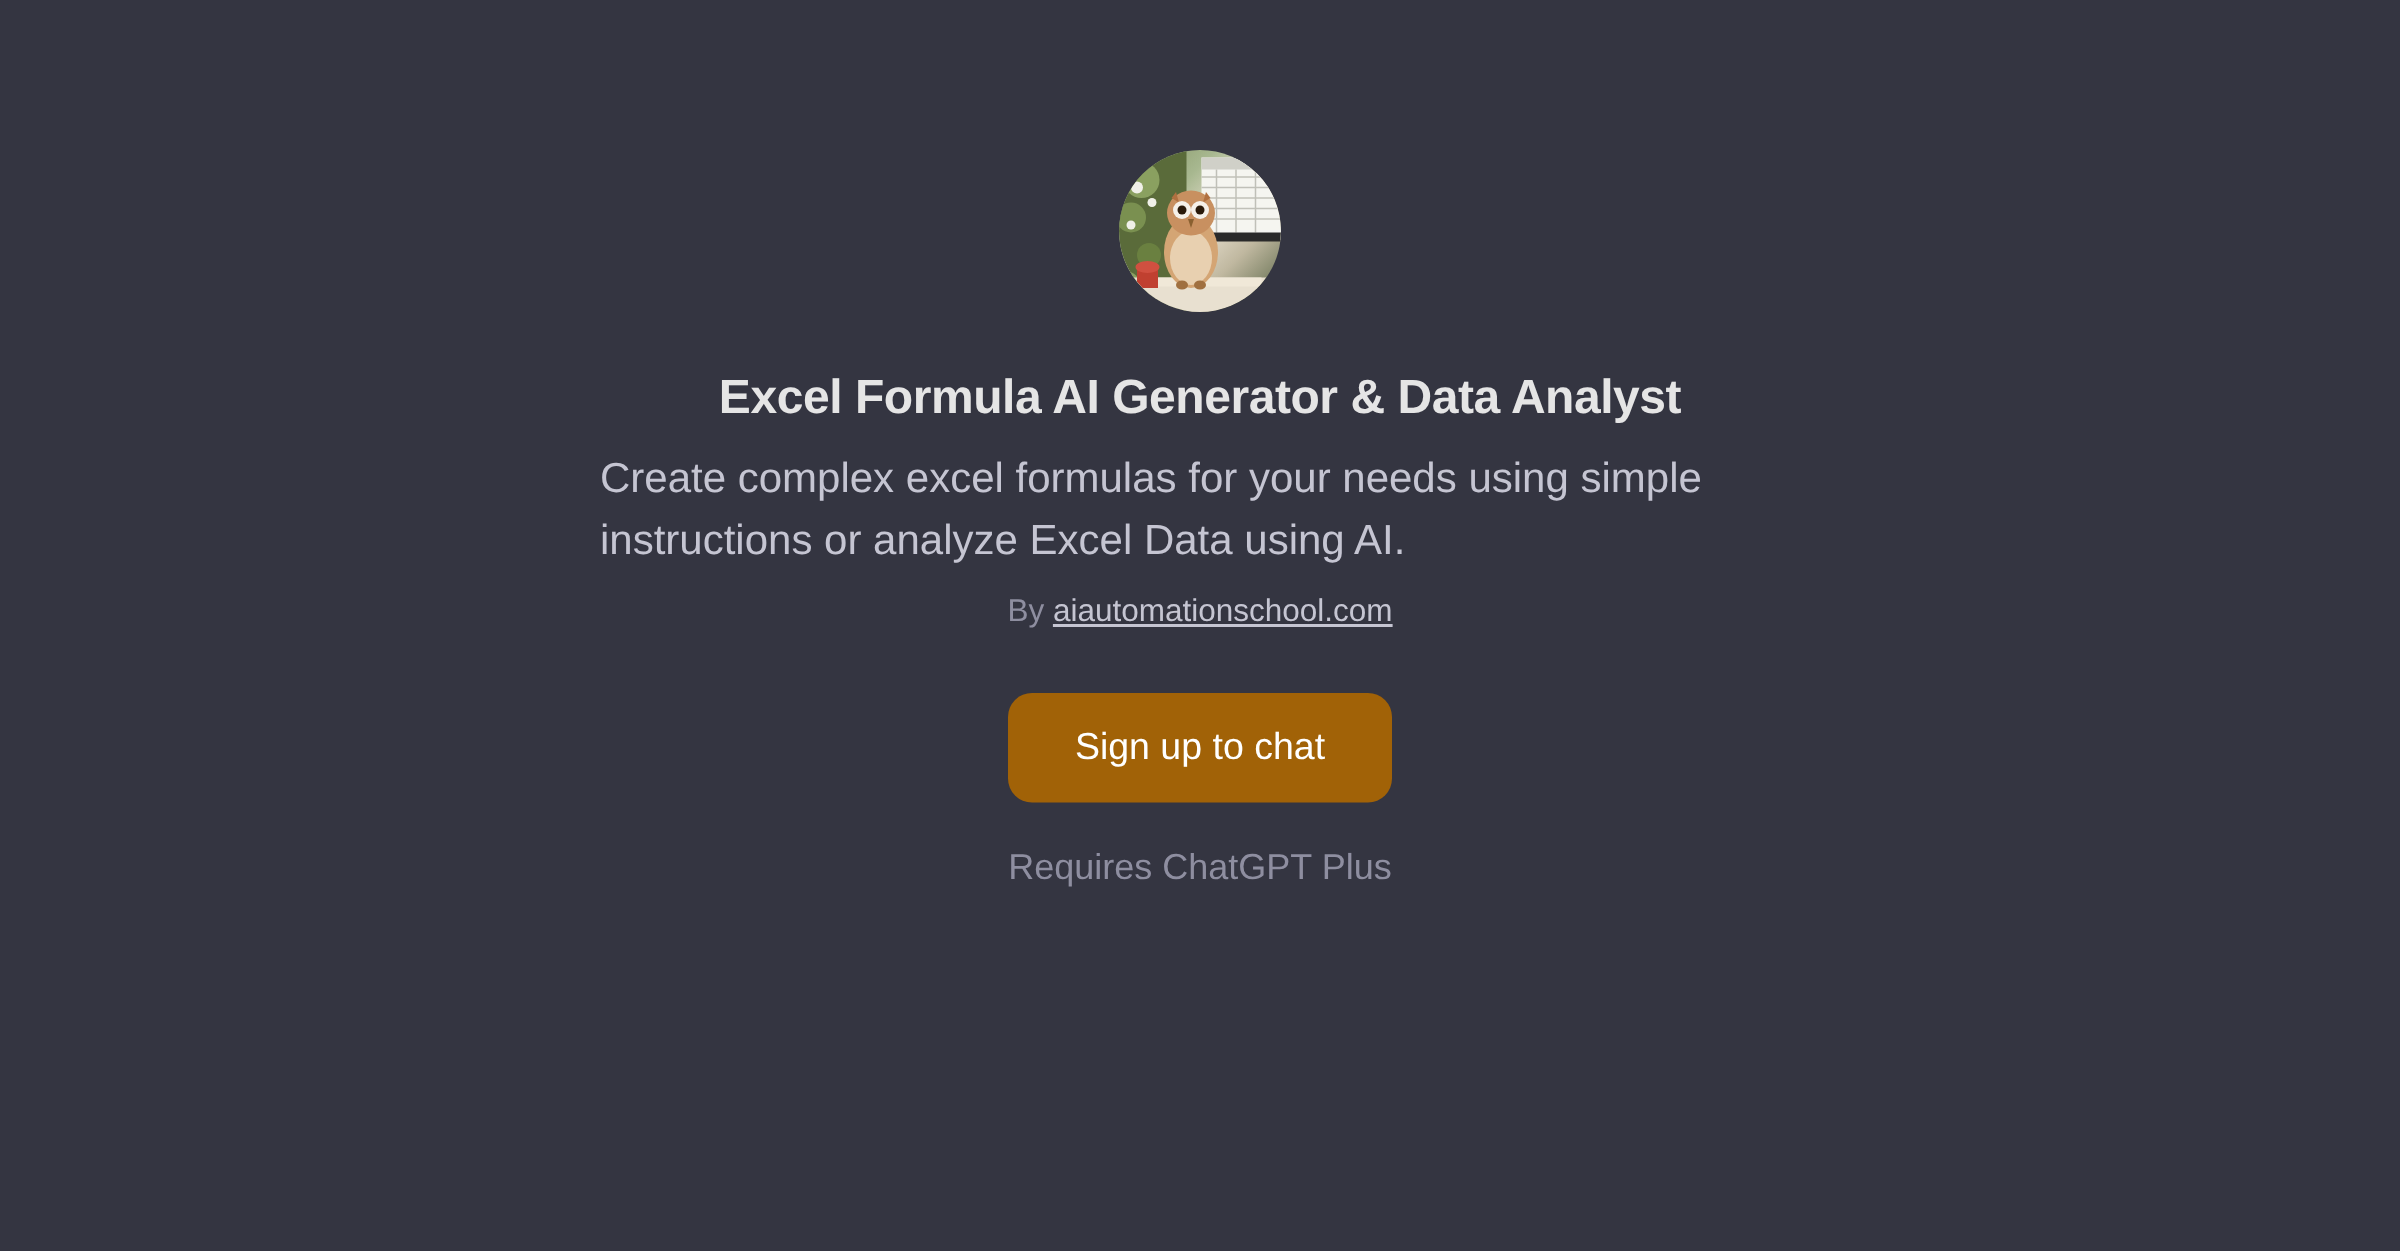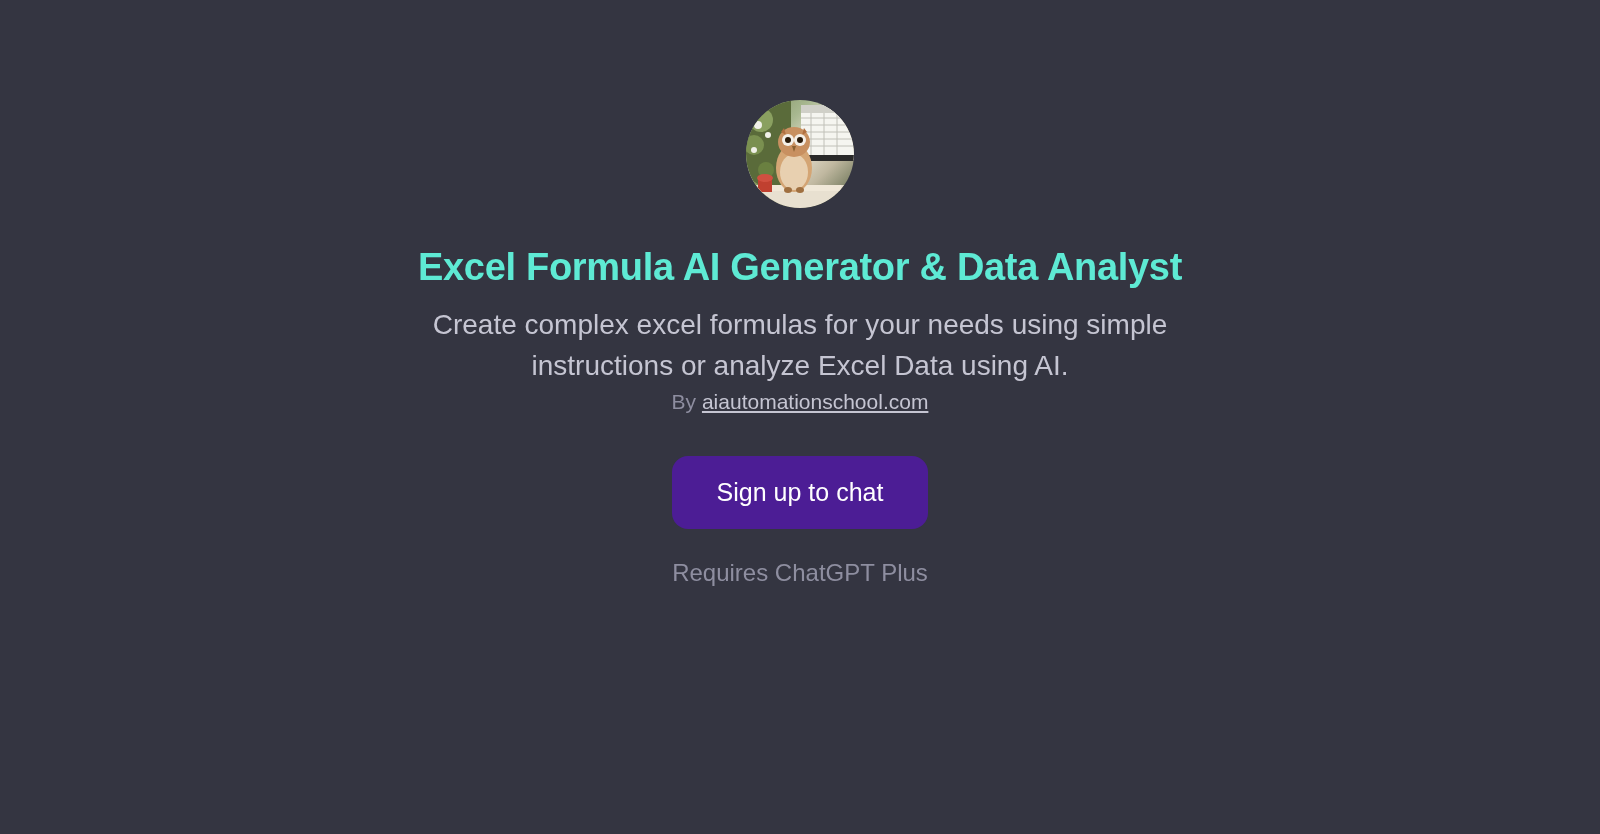--- a/index.html
+++ b/index.html
@@ -29,53 +29,52 @@
       position: relative;
       background: linear-gradient(135deg, #7a8b5a 0%, #a8b890 30%, #e8e0d0 50%, #c0b8a0 70%, #4a5a3a 100%);
     }
     
     .avatar svg {
       width: 100%;
       height: 100%;
     }
     
     .title {
-      color: #5eead4;
-      font-size: 38px;
+      color: #e5e5e5;
+      font-size: 32px;
       font-weight: 600;
       margin-bottom: 16px;
       text-align: center;
       letter-spacing: -0.3px;
     }
     
     .description {
       color: #c5c5d2;
       font-size: 28px;
       font-weight: 400;
-      text-align: center;
       max-width: 800px;
       line-height: 1.45;
-      margin-bottom: 4px;
+      margin-bottom: 16px;
     }
     
     .author {
       color: #8e8ea0;
       font-size: 21px;
       text-align: center;
       margin-bottom: 42px;
     }
     
     .author-link {
       color: #c5c5d2;
       text-decoration: underline;
       cursor: pointer;
     }
     
     .signup-button {
-      background-color: #4c1d95;
+      background-color: #a16207;
       color: #ffffff;
       border: none;
       border-radius: 16px;
       padding: 22px 45px;
       font-size: 25px;
       font-weight: 500;
       cursor: pointer;
       margin-bottom: 30px;
       font-family: inherit;
     }

